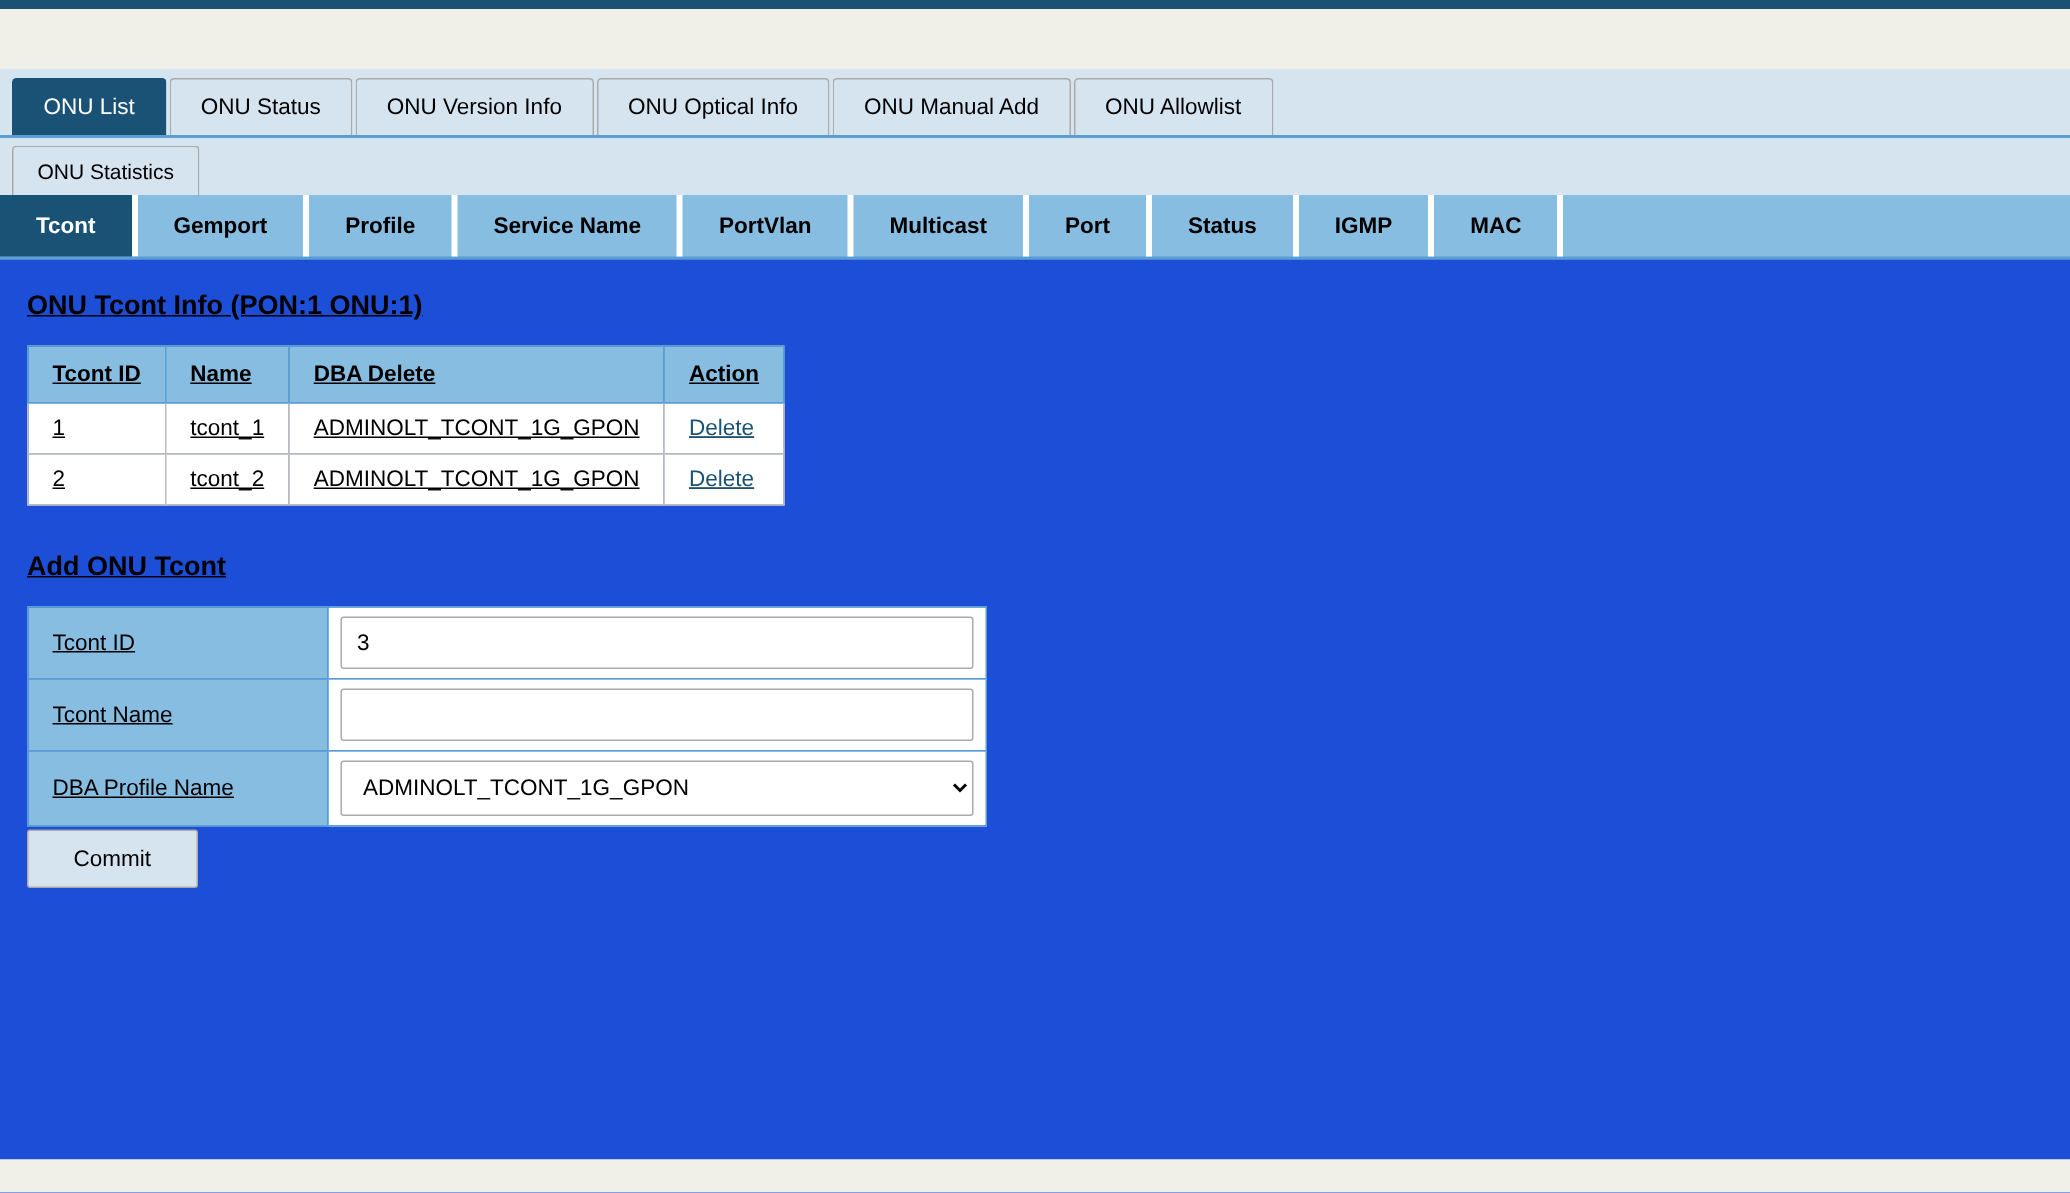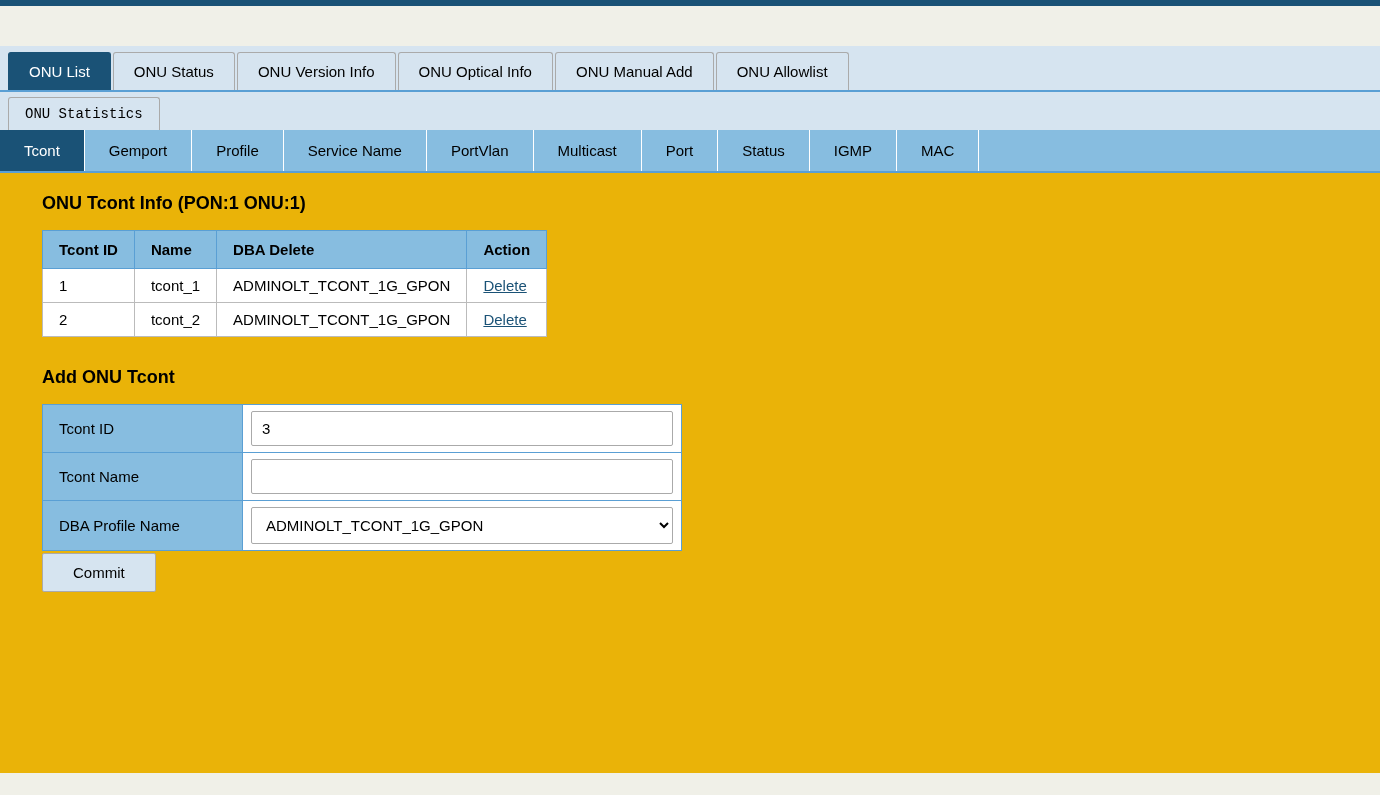--- a/index.html
+++ b/index.html
@@ -36,21 +36,20 @@
     .nav-tab-top.active {
       background: #1a5276;
       color: #fff;
       border-color: #1a5276;
     }
     .nav-tabs-second {
       display: flex;
       background: #d6e4f0;
       padding: 5px 8px 0 8px;
       gap: 2px;
-      font-family: Liberation Mono, monospace;
     }
     .nav-tab-second {
       padding: 8px 16px;
       cursor: pointer;
       border: 1px solid #aaa;
       border-bottom: none;
       background: #d6e4f0;
       font-size: 14px;
       border-radius: 3px 3px 0 0;
       color: #000;
@@ -59,32 +58,33 @@
       display: flex;
       flex-wrap: wrap;
       background: #87bde0;
       padding: 0;
       border-bottom: 2px solid #5a9fd4;
     }
     .nav-tab-sub {
       padding: 12px 24px;
       cursor: pointer;
       font-size: 15px;
-      font-weight: 400;
-      color: #000;
-      border-right: 1px solid #ffffff;
+      font-weight: 700;
+      color: #000;
+      border-right: 4px solid #ffffff;
     }
     .nav-tab-sub.active {
       background: #1a5276;
       color: #fff;
     }
     .content {
-      padding: 20px 42px;
-      background: #eab308;
+      padding: 20px 18px;
+      background: #1d4ed8;
       min-height: 600px;
+      text-decoration: underline;
     }
     .section-title {
       font-size: 18px;
       font-weight: bold;
       margin-bottom: 16px;
     }
     table.data-table {
       border-collapse: collapse;
       min-width: 400px;
       margin-bottom: 30px;

